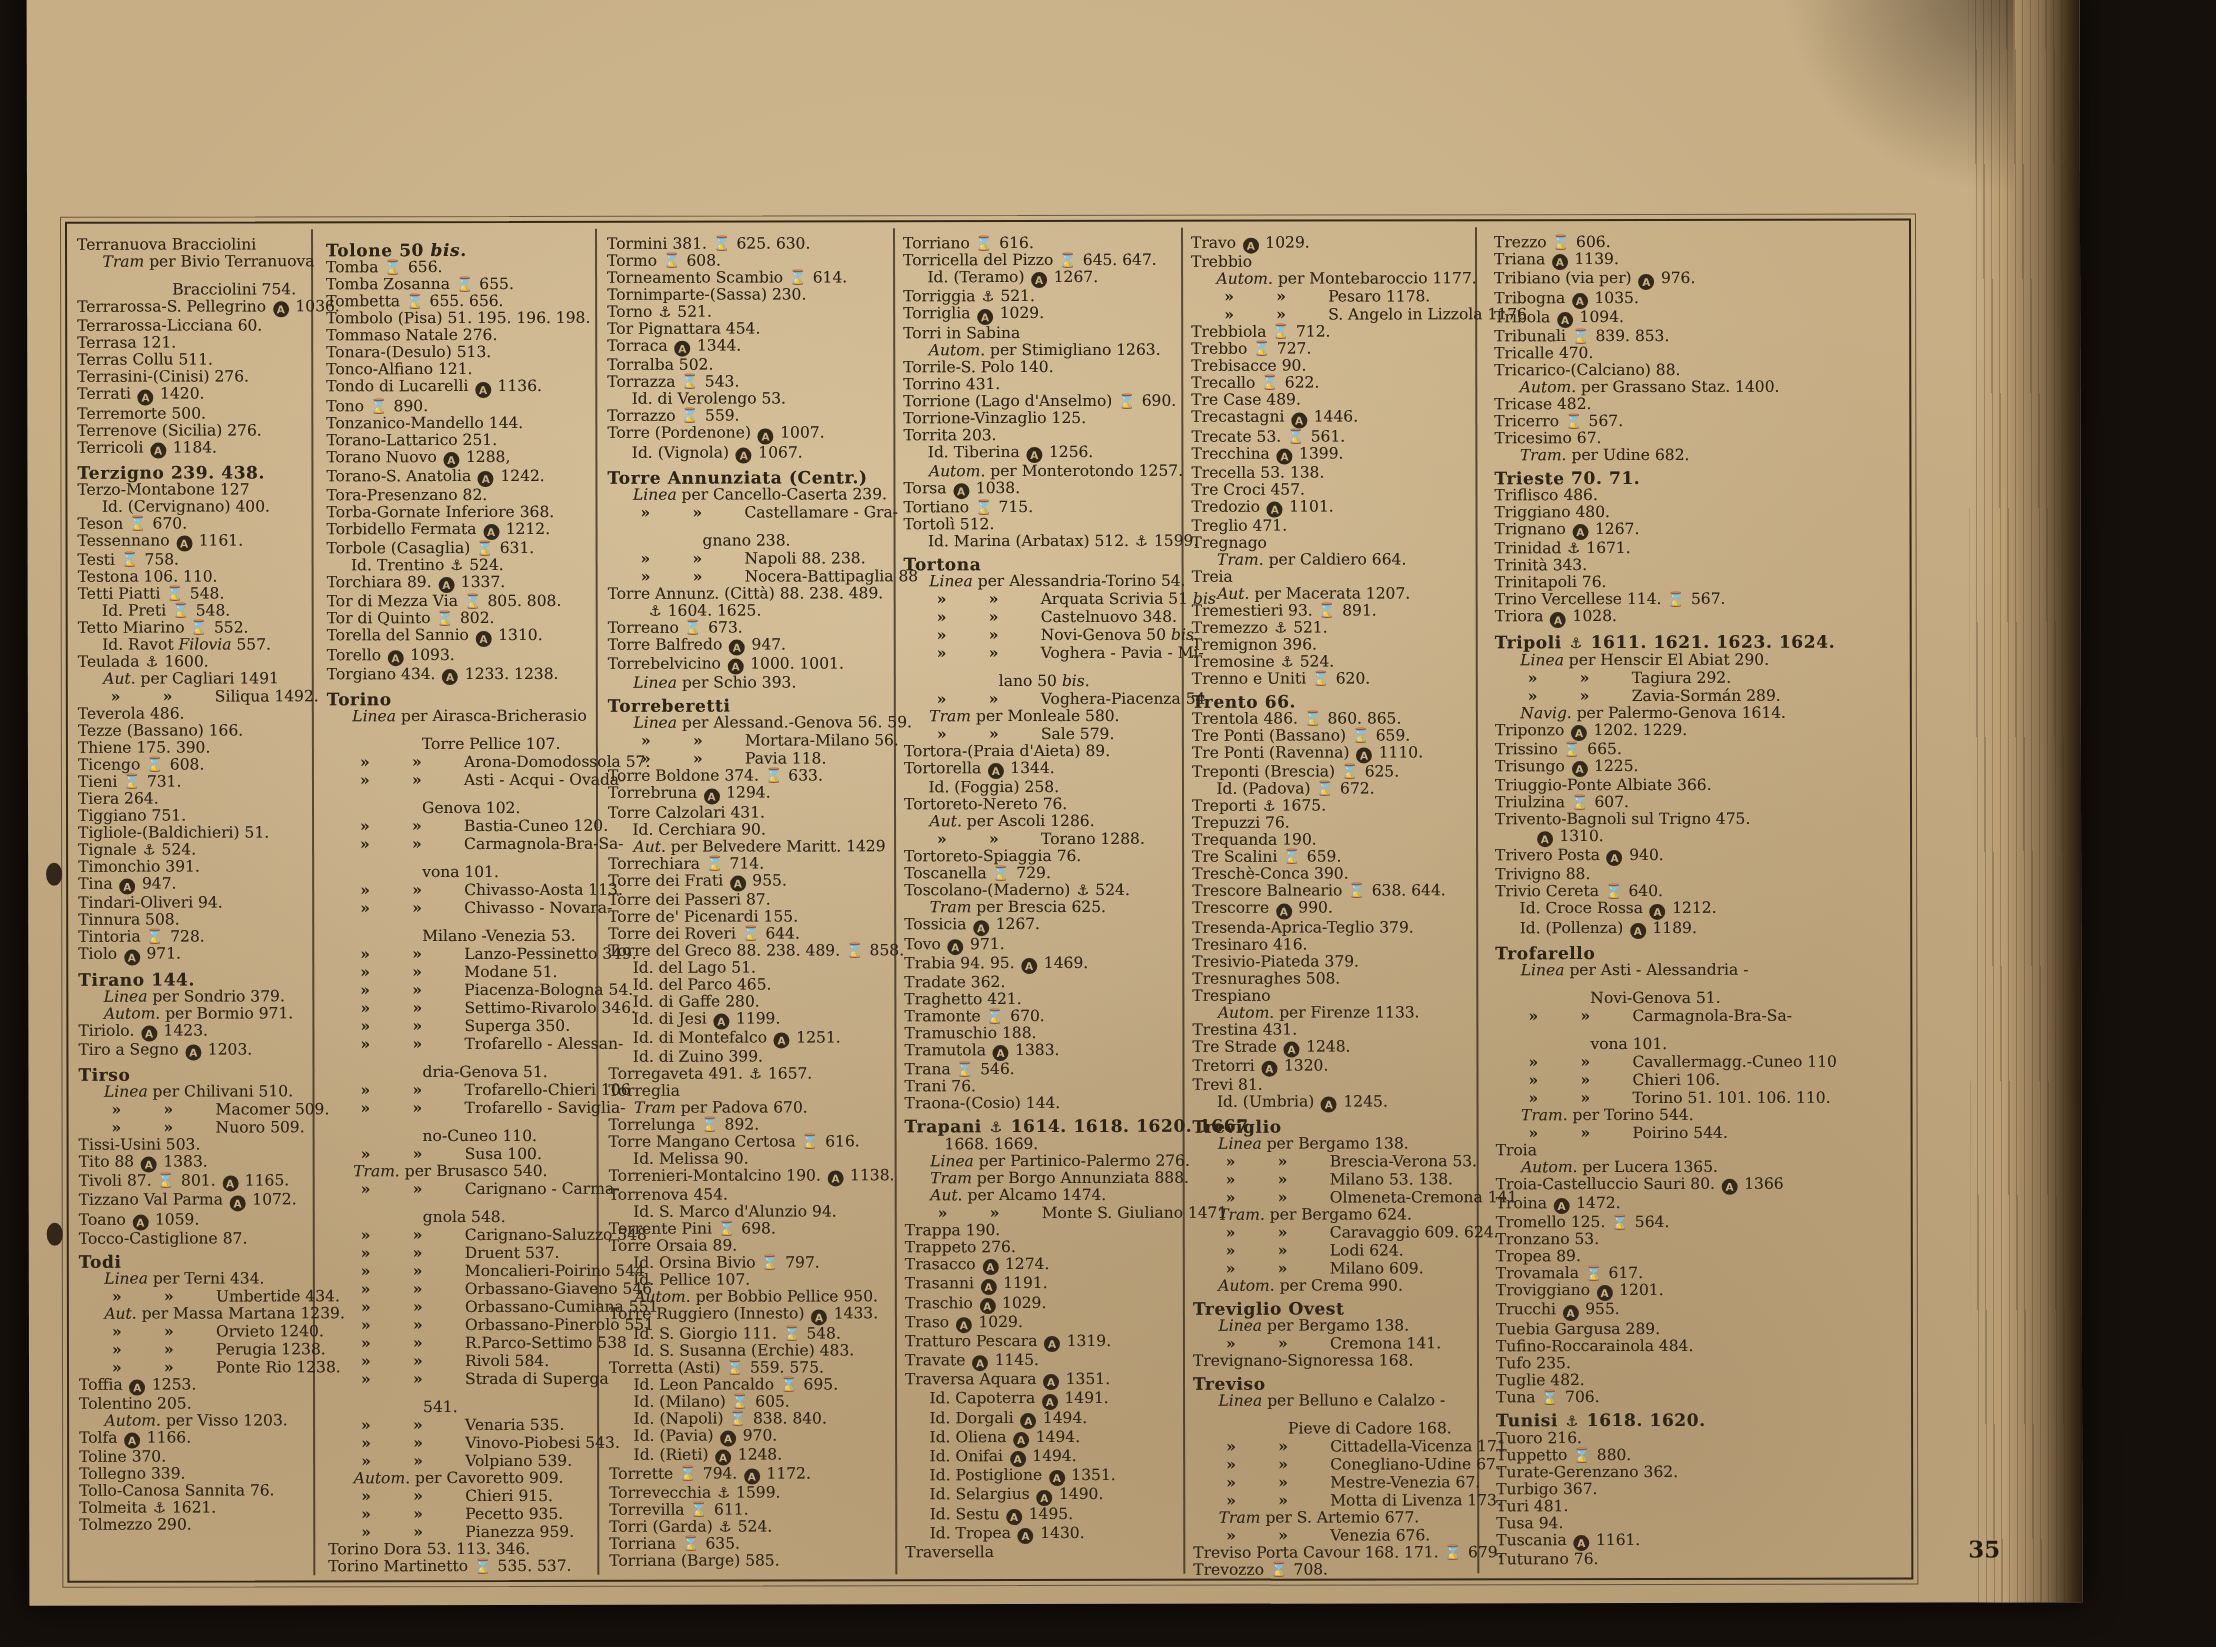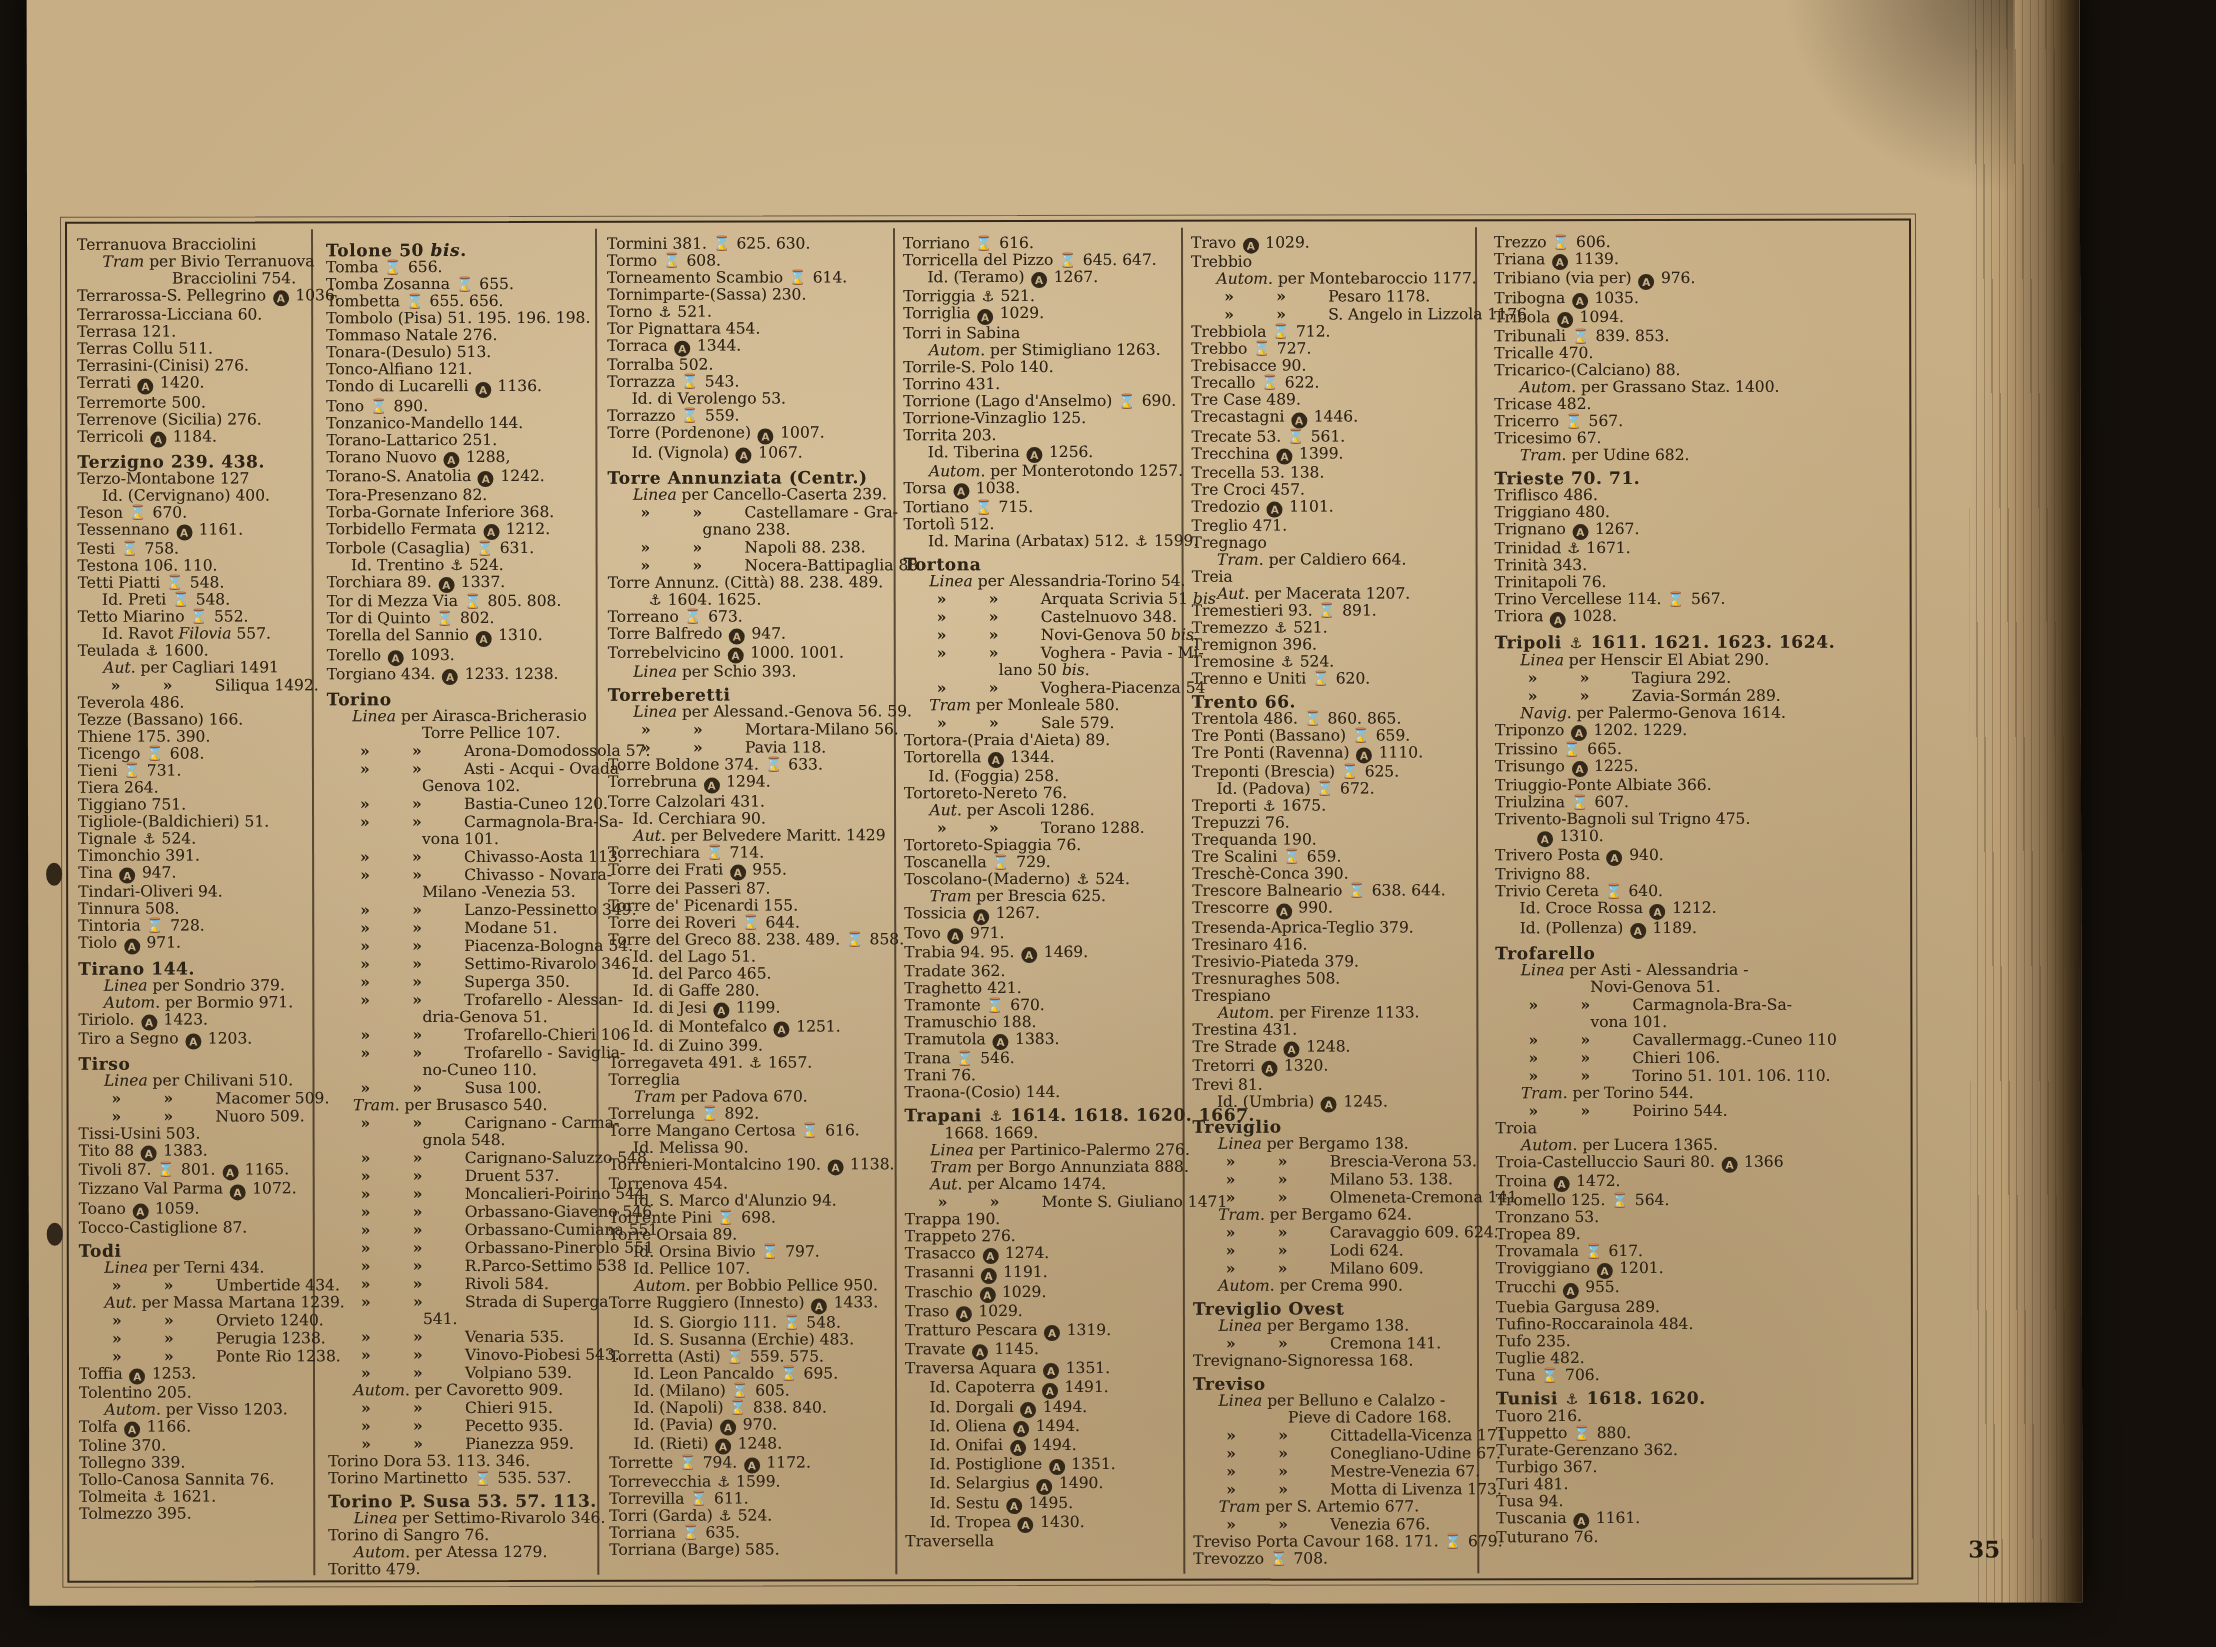--- a/index.html
+++ b/index.html
@@ -53,21 +53,21 @@
   .col2{left:259px;width:265px;}
   .col3{left:540px;width:281px;}
   .col4{left:836px;width:275px;}
   .col5{left:1124px;width:280px;}
   .col6{left:1427px;width:410px;}
   .ln{white-space:nowrap;}
   .e{padding-left:0;}
   .i{padding-left:24.4px;}
   .s{padding-left:25.5px;}
   .c{padding-left:33px;}
-  .w{padding-left:95px;}
+  .w{padding-left:95px;margin-top:11px;}
   .w2{padding-left:40px;}
   .b{font-weight:bold;font-size:17px;letter-spacing:0.6px;margin-top:6.1px;}
   .gm{display:inline-block;width:52px;font-weight:bold;}
   .ic{display:inline-block;text-align:center;font-family:"DejaVu Sans",sans-serif;}
   .icA{width:16px;height:16px;line-height:16px;border-radius:50%;background:#342919;
        color:#c9b28c;font-size:10.5px;font-weight:bold;vertical-align:-2.2px;margin:0 1.7px;}
   .icT{font-size:14px;margin:0 1.1px;}
   .icN{font-size:14.4px;margin:0 1.1px;}
   .pagenum{
     position:absolute;left:1891px;top:1551px;font-size:23px;font-weight:bold;color:#241b10;padding-left:48px;
@@ -155,21 +155,21 @@
             <div class="ln c"><span class="gm">»</span><span class="gm">»</span>Perugia 1238.</div>
             <div class="ln c"><span class="gm">»</span><span class="gm">»</span>Ponte Rio 1238.</div>
             <div class="ln e">Toffia <span class="ic icA">A</span> 1253.</div>
             <div class="ln e">Tolentino 205.</div>
             <div class="ln s"><i>Autom</i>. per Visso 1203.</div>
             <div class="ln e">Tolfa <span class="ic icA">A</span> 1166.</div>
             <div class="ln e">Toline 370.</div>
             <div class="ln e">Tollegno 339.</div>
             <div class="ln e">Tollo-Canosa Sannita 76.</div>
             <div class="ln e">Tolmeita <span class="ic icN">⚓</span> 1621.</div>
-            <div class="ln e">Tolmezzo 395.</div>
+            <div class="ln e">Tolmezzo 290.</div>
           </div>
           <div class="col col2">
             <div class="ln b">Tolone 50 <i>bis</i>.</div>
             <div class="ln e">Tomba <span class="ic icT">⌛</span> 656.</div>
             <div class="ln e">Tomba Zosanna <span class="ic icT">⌛</span> 655.</div>
             <div class="ln e">Tombetta <span class="ic icT">⌛</span> 655. 656.</div>
             <div class="ln e">Tombolo (Pisa) 51. 195. 196. 198.</div>
             <div class="ln e">Tommaso Natale 276.</div>
             <div class="ln e">Tonara-(Desulo) 513.</div>
             <div class="ln e">Tonco-Alfiano 121.</div>

